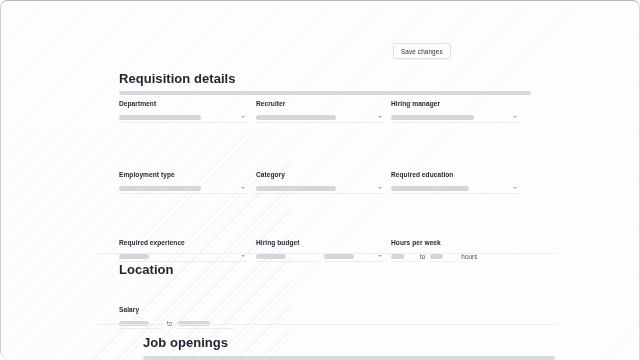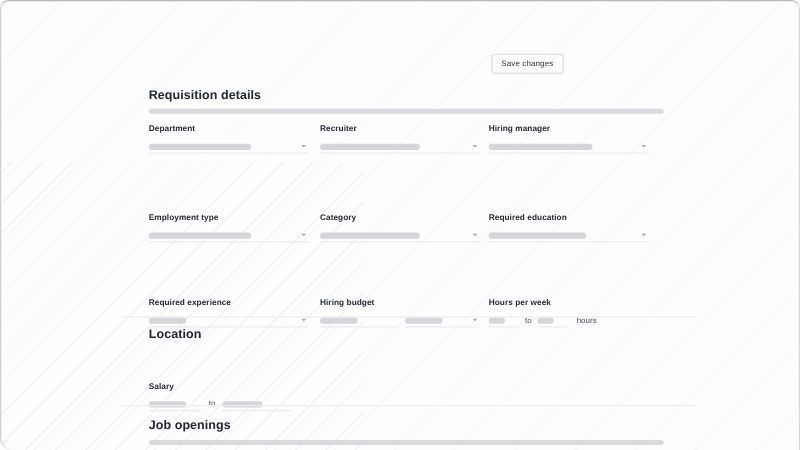--- a/index.html
+++ b/index.html
@@ -97,21 +97,21 @@
   .section-divider {
     position: absolute;
     left: 96px;
     width: 460px;
     height: 1px;
     background: #eeeef1;
     z-index: 1;
   }
 
   .section-title {
-    font-size: 10px;
+    font-size: 13px;
     font-weight: bold;
     color: #222632;
     letter-spacing: 0.05px;
     margin-bottom: 5px;
     white-space: nowrap;
   }
 
   .skeleton-bar {
     height: 4px;
     border-radius: 2.5px;
@@ -283,19 +283,19 @@
     </div>
 
     <div class="section-divider" style="top: 252px;"></div>
 
     <div class="section" style="top: 261px;">
       <div class="section-title">Location</div>
     </div>
 
     <div class="section-divider" style="top: 323px;"></div>
 
-    <div class="section" style="top: 334px;">
+    <div class="section" style="top: 334px; margin-left: 24px;">
       <div class="section-title" style="margin-bottom: 6px;">Job openings</div>
       <div class="skeleton-bar" style="width: 100%;"></div>
     </div>
 
   </div>
 </div>
 
 </body></html>

